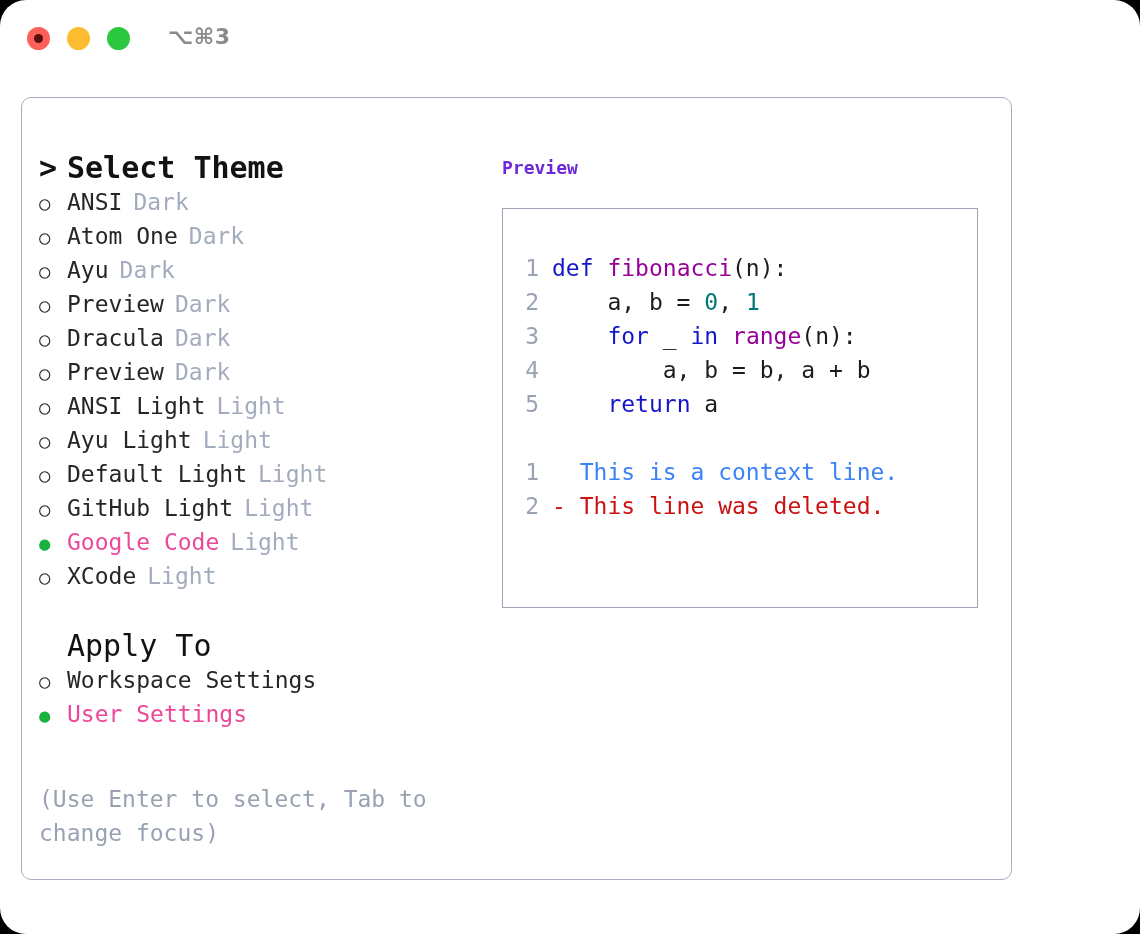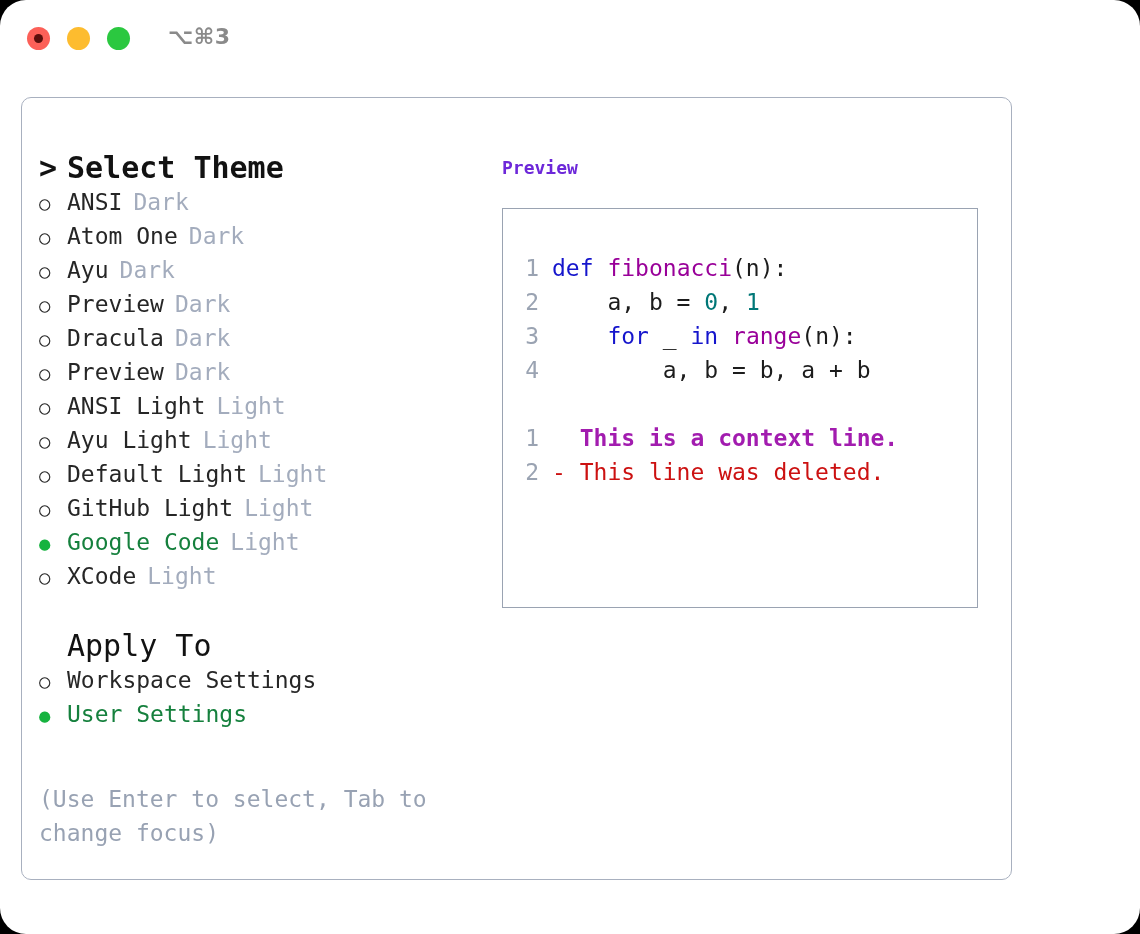--- a/index.html
+++ b/index.html
@@ -106,21 +106,21 @@
   }
   .opt-row .marker {
     display: inline-block;
     width: 28px;
     font-size: 19px;
     vertical-align: baseline;
   }
   .opt-row .marker.off { color: #2b2b2b; }
   .opt-row .marker.on  { color: #16b33f; }
   .opt-row .label { color: #262626; }
-  .opt-row.selected .label { color: #15803d; }
+  .opt-row.selected .label { color: #ec4899; }
   .opt-row .badge {
     color: #a3acbd;
     margin-left: 11px;
   }
 
   #spacer-apply { height: 36px; }
 
   #hint {
     margin-top: 51px;
     font-size: 23px;
@@ -168,21 +168,21 @@
     display: inline-block;
     width: 26px;
     text-align: right;
     color: #9aa3b2;
     margin-right: 13px;
   }
   .kw   { color: #1515cc; }
   .fn   { color: #990099; }
   .num  { color: #007777; }
   .pl   { color: #1c1c1c; }
-  .ctx  { color: #a21caf; font-weight: bold; }
+  .ctx  { color: #3b82f6; }
   .del  { color: #cc1111; }
   .add  { color: #00c000; }
   .blank-line { height: 34px; }
 </style>
 </head>
 <body>
 
 <div id="window">
 
   <div id="titlebar">
@@ -232,20 +232,21 @@
     </div>
 
     <div id="right-col">
       <div id="preview-title">Preview</div>
       <div id="preview-box">
         <div id="code-area">
             <div class="code-line"><span class="lnum">1</span><span class="kw">def </span><span class="fn">fibonacci</span><span class="pl">(n):</span></div>
             <div class="code-line"><span class="lnum">2</span><span class="pl">    a, b = </span><span class="num">0</span><span class="pl">, </span><span class="num">1</span></div>
             <div class="code-line"><span class="lnum">3</span><span class="pl">    </span><span class="kw">for</span><span class="pl"> _ </span><span class="kw">in</span><span class="pl"> </span><span class="fn">range</span><span class="pl">(n):</span></div>
             <div class="code-line"><span class="lnum">4</span><span class="pl">        a, b = b, a + b</span></div>
+            <div class="code-line"><span class="lnum">5</span><span class="pl">    </span><span class="kw">return</span><span class="pl"> a</span></div>
             <div class="blank-line"></div>
             <div class="code-line"><span class="lnum">1</span><span class="ctx">  This is a context line.</span></div>
             <div class="code-line"><span class="lnum">2</span><span class="del">- This line was deleted.</span></div>
           </div>
       </div>
     </div>
 
   </div>
 </div>
 

